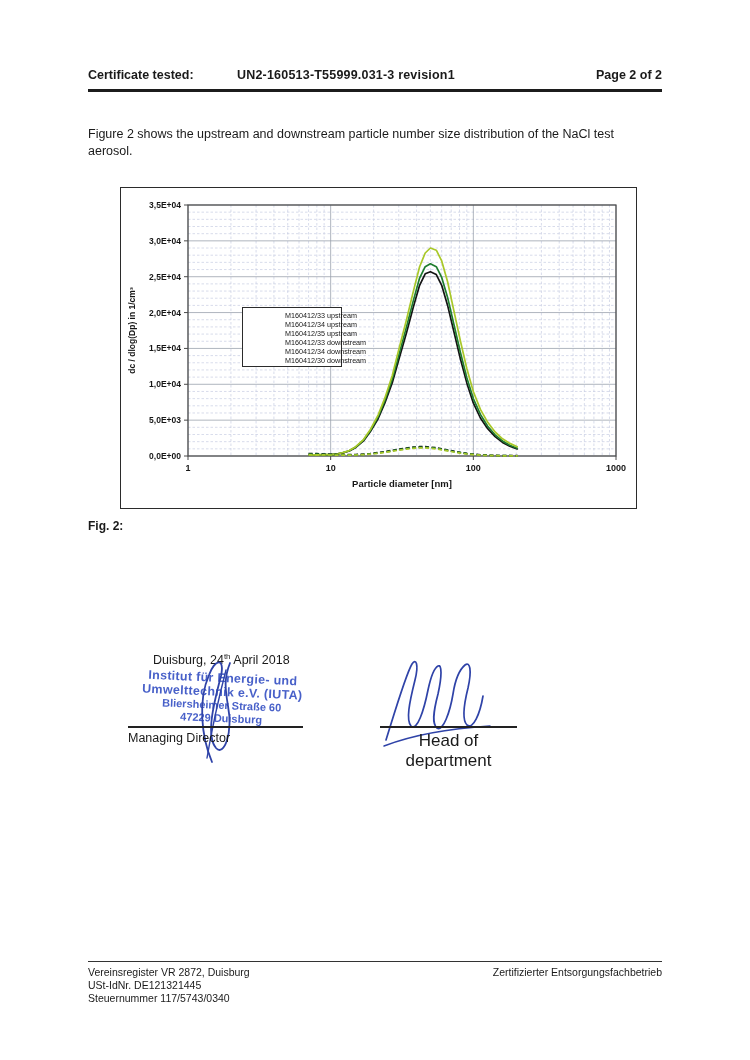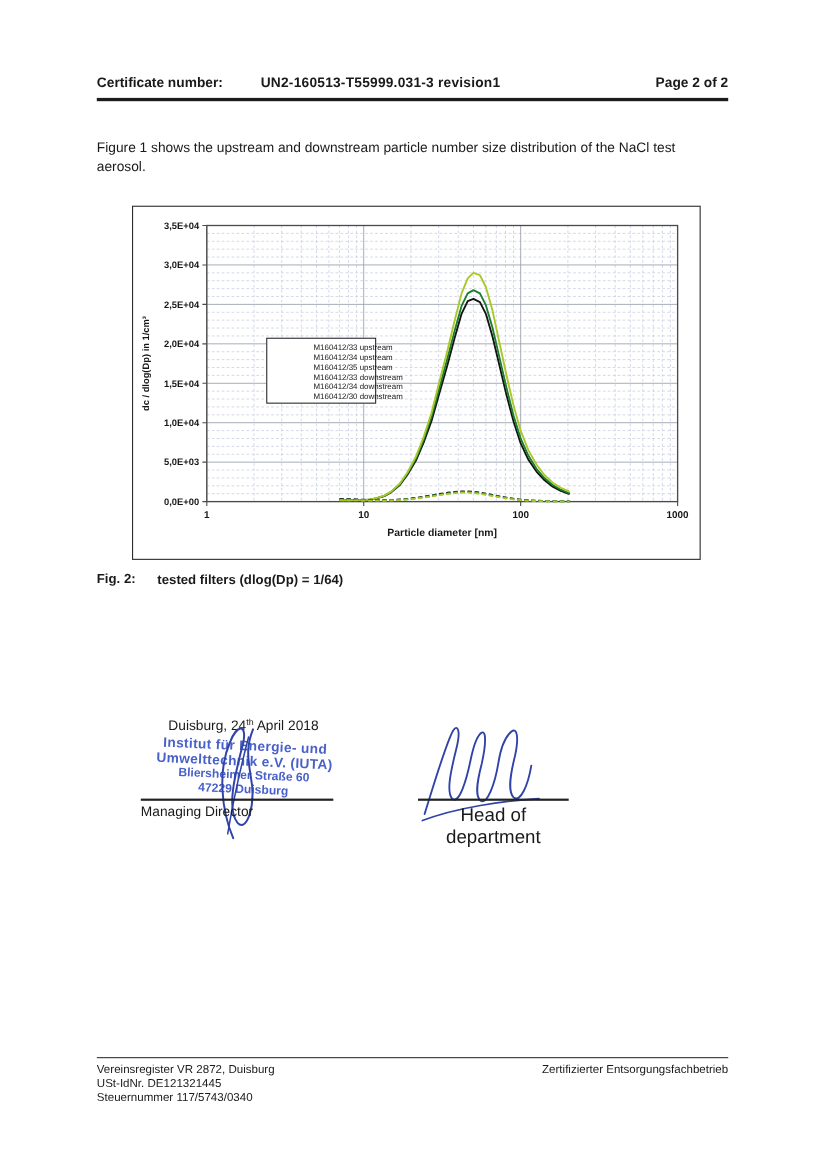--- a/index.html
+++ b/index.html
@@ -30,27 +30,27 @@
   .role-right{left:380px;top:731px;width:137px;text-align:center;font-size:17px;}
   .ftr-rule{left:88px;top:961px;width:574px;height:1px;background:#333;}
   .ftr-left{left:88px;top:966px;font-size:10.5px;line-height:13px;}
   .ftr-right{right:88px;top:966px;font-size:10.5px;}
 </style>
 </head>
 <body>
 
 <div class="page">
 
-  <div class="abs hdr-label">Certificate number:</div>
+  <div class="abs hdr-label">Certificate tested:</div>
   <div class="abs hdr-value">UN2-160513-T55999.031-3 revision1</div>
   <div class="abs hdr-page">Page 2 of 2</div>
   <div class="abs hdr-rule"></div>
 
   <div class="abs intro">
-    <div>Figure 1 shows the upstream and downstream particle number size distribution of the NaCl test</div>
+    <div>Figure 2 shows the upstream and downstream particle number size distribution of the NaCl test</div>
     <div>aerosol.</div>
   </div>
 
   <div class="abs chart-box">
     <svg id="chart-svg" width="515" height="320" viewBox="0 0 515 320">
         <line x1="67" y1="260.8285714285714" x2="495" y2="260.8285714285714" stroke="#c7cde2" stroke-width="0.7" stroke-dasharray="2.5,2"></line>
         <line x1="67" y1="253.65714285714284" x2="495" y2="253.65714285714284" stroke="#c7cde2" stroke-width="0.7" stroke-dasharray="2.5,2"></line>
         <line x1="67" y1="246.4857142857143" x2="495" y2="246.4857142857143" stroke="#c7cde2" stroke-width="0.7" stroke-dasharray="2.5,2"></line>
         <line x1="67" y1="239.31428571428572" x2="495" y2="239.31428571428572" stroke="#c7cde2" stroke-width="0.7" stroke-dasharray="2.5,2"></line>
         <line x1="67" y1="224.97142857142856" x2="495" y2="224.97142857142856" stroke="#c7cde2" stroke-width="0.7" stroke-dasharray="2.5,2"></line>
@@ -182,21 +182,20 @@
           <svg width="20" height="8" viewBox="0 0 20 8">
             <line x1="1" y1="4" x2="19" y2="4" stroke="#a9c829" stroke-width="1.6" stroke-dasharray="3,2"></line>
           </svg>
           <span>M160412/30 downstream</span>
         </div>
       </div>
   </div>
 
   <div class="abs figcap-tag">Fig. 2:</div>
   <div class="abs figcap">
-    <div>tested filters (dlog(Dp) = 1/64)</div>
   </div>
 
   <div class="abs date"><span>Duisburg, 24</span><span class="sup">th</span><span> April 2018</span></div>
 
   <div class="abs stamp">
     <div class="l1">Institut für Energie- und</div>
     <div class="l1">Umwelttechnik e.V. (IUTA)</div>
     <div class="l2">Bliersheimer Straße 60</div>
     <div class="l2">47229 Duisburg</div>
   </div>

